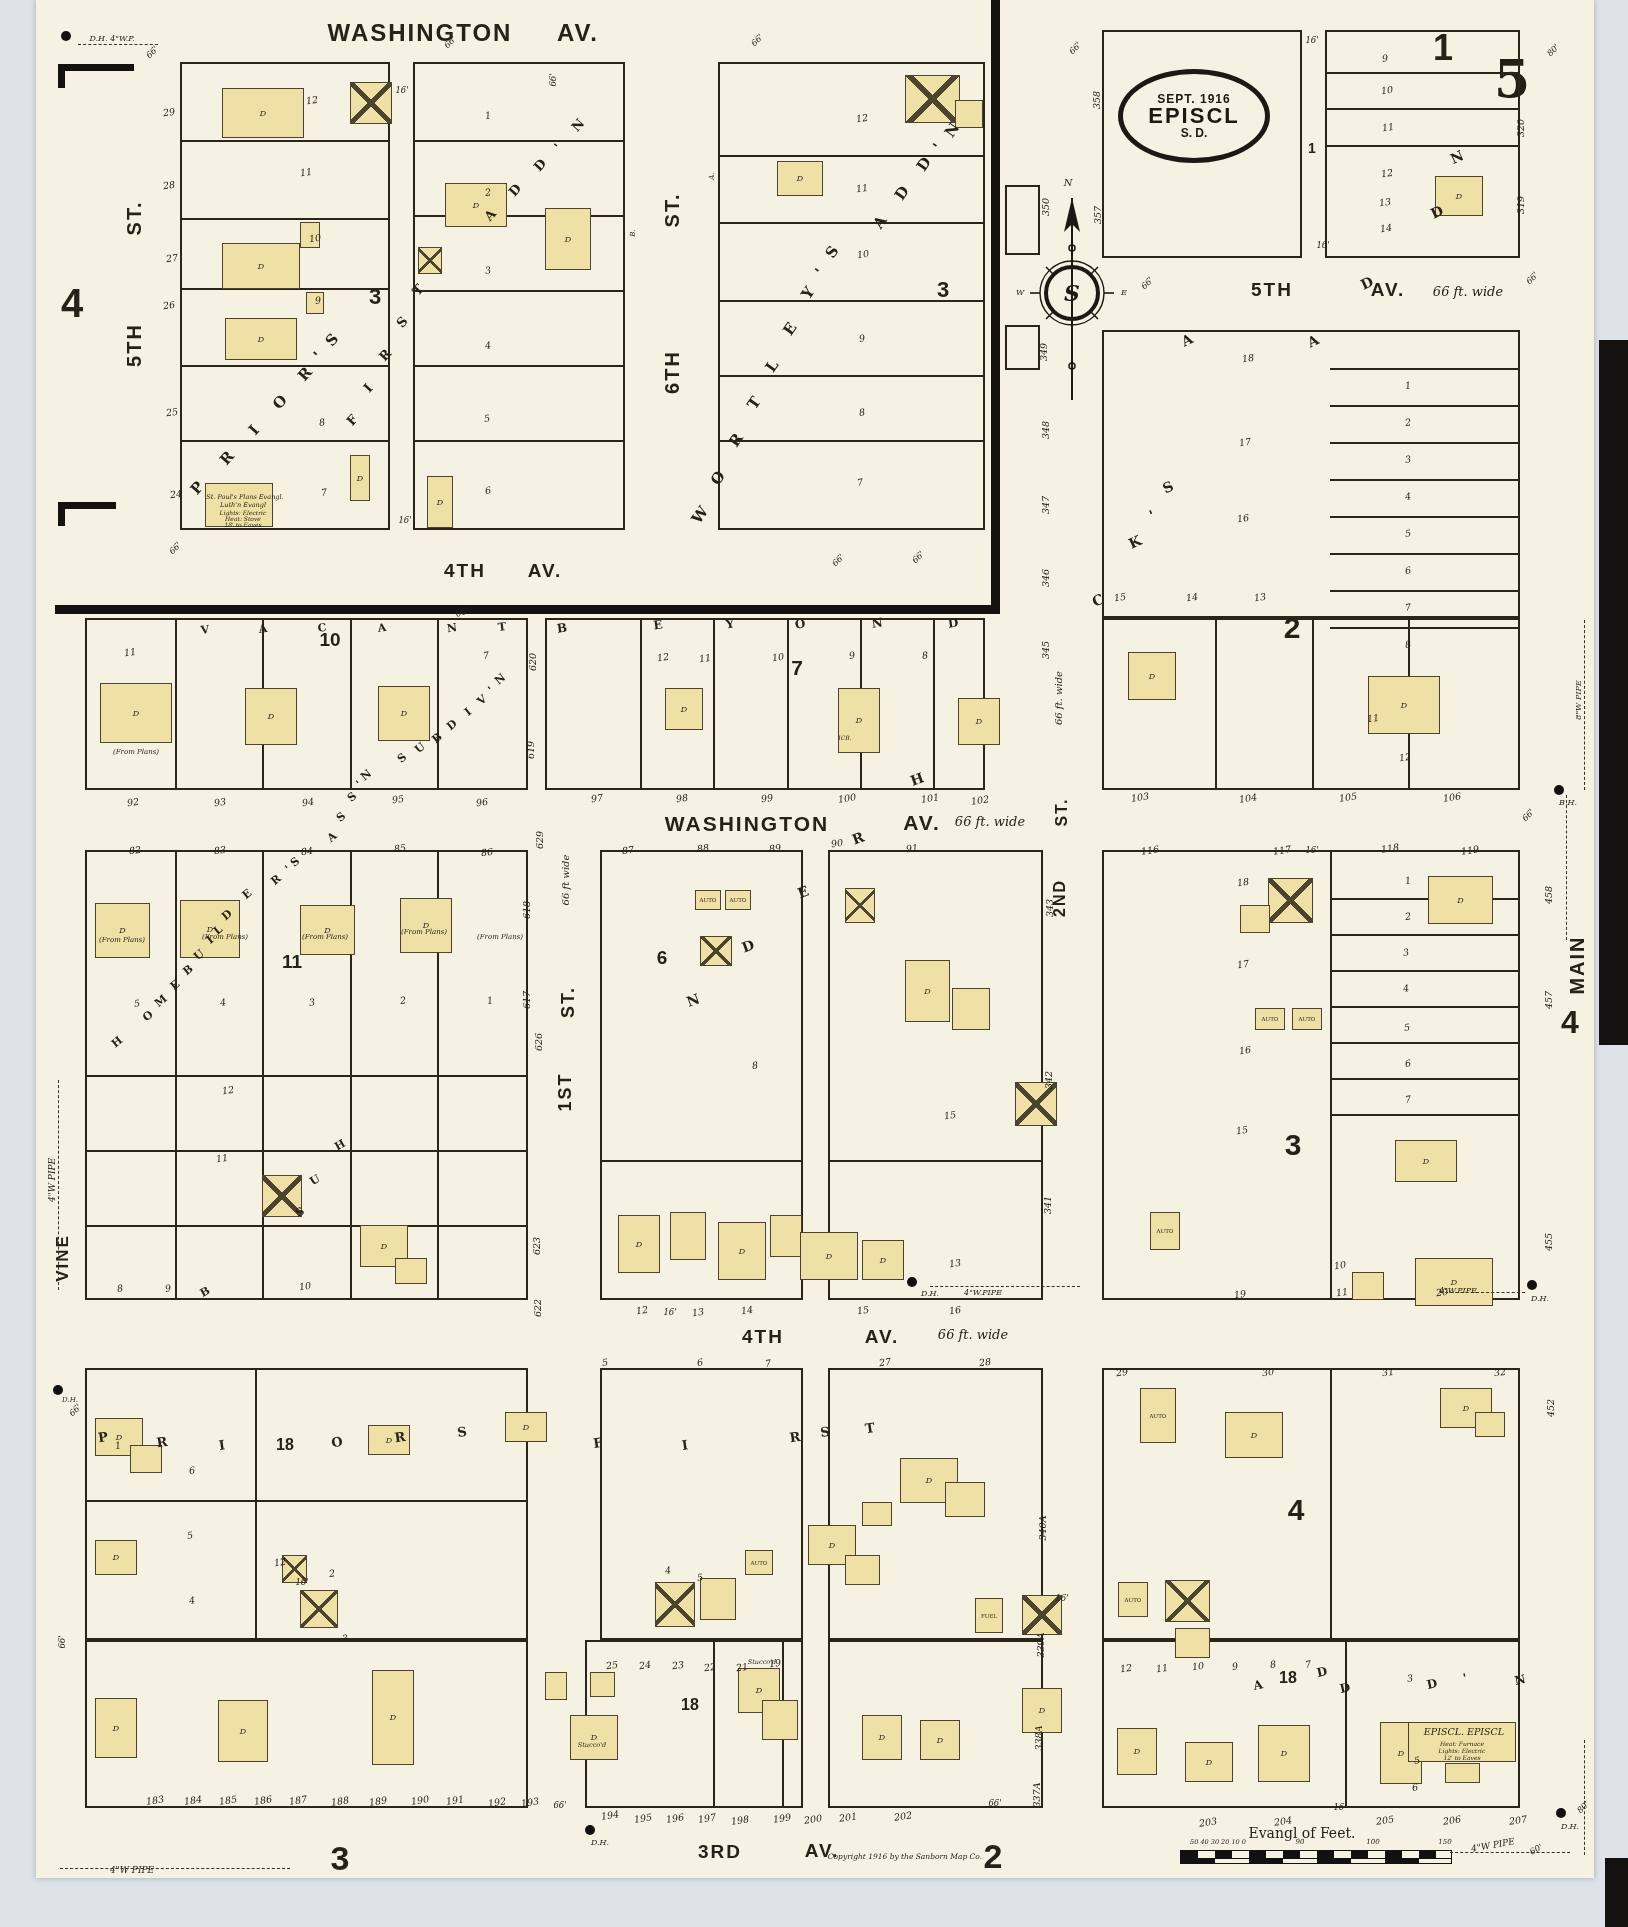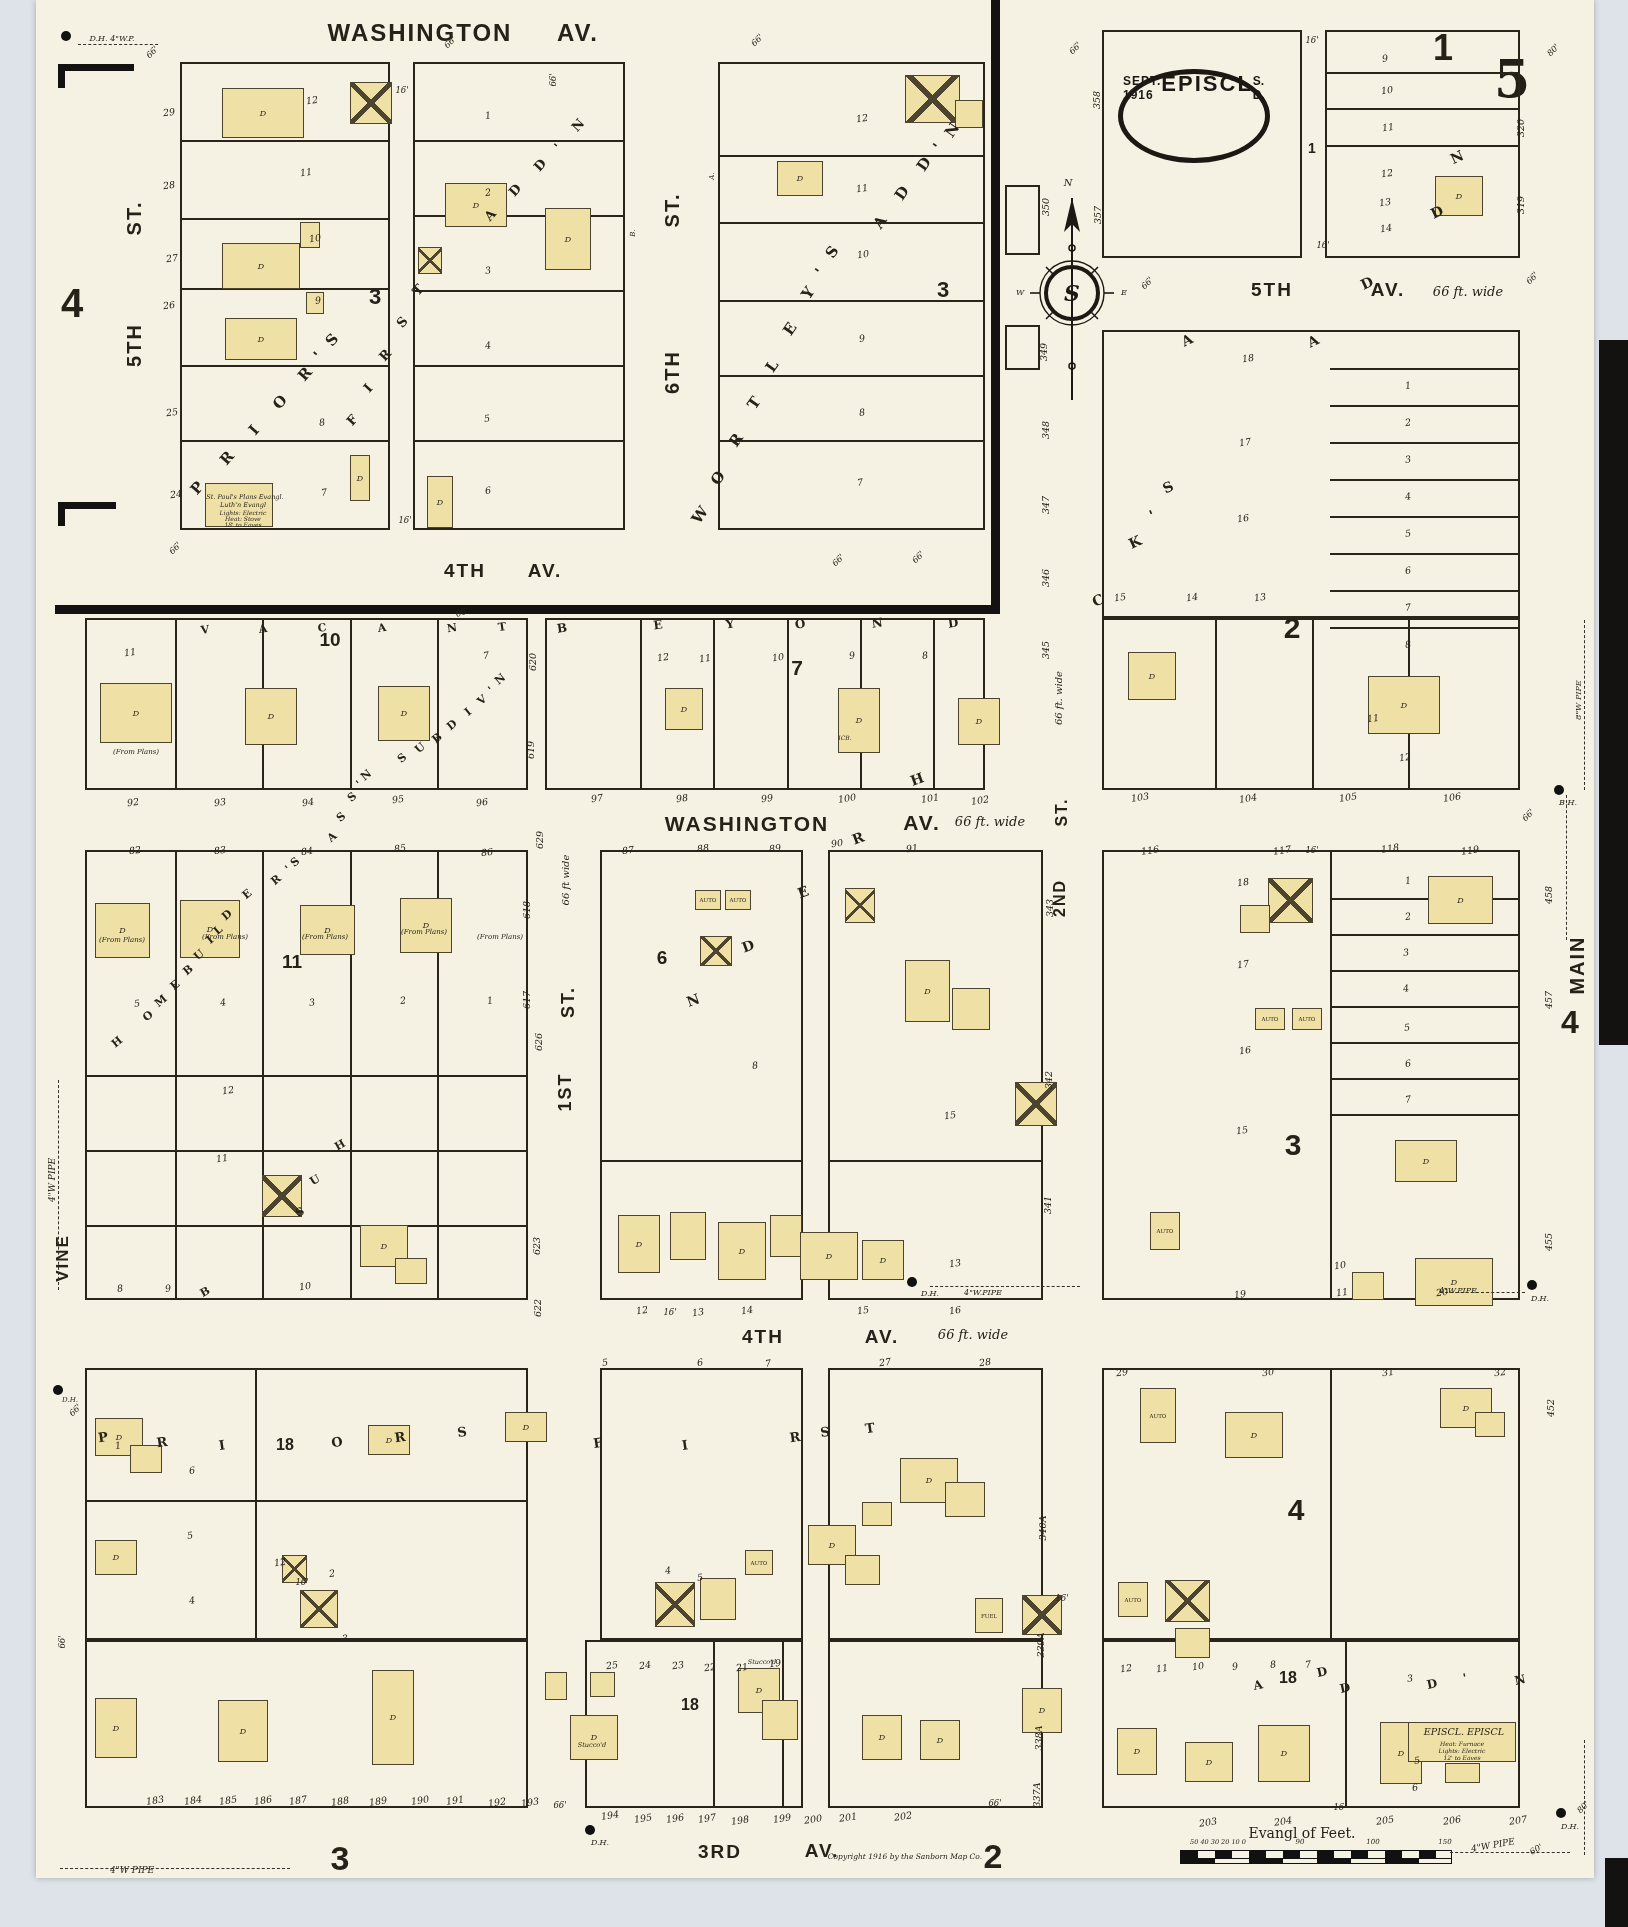--- a/index.html
+++ b/index.html
@@ -20,21 +20,21 @@
   .lbl{position:absolute;white-space:nowrap;color:#272219;
        transform:translate(-50%,-50%) rotate(var(--r,0deg));}
   .serif{font-family:"DejaVu Serif",serif;}
   .it{font-style:italic;}
   .street{font-family:"Liberation Sans",sans-serif;font-weight:bold;color:#272219;letter-spacing:2px;}
   .bnum{font-family:"Liberation Sans",sans-serif;font-weight:bold;color:#272219;}
   .dot{position:absolute;background:#111;border-radius:50%;}
   .dash-h{position:absolute;border-top:1.6px dashed #33302a;height:0;}
   .dash-v{position:absolute;border-left:1.6px dashed #33302a;width:0;}
   #stamp{position:absolute;left:1118px;top:69px;width:142px;height:84px;border:5px solid #1c1814;
-         border-radius:50%;display:flex;flex-direction:row;align-items:flex-start;justify-content:center;
+         border-radius:50%;display:flex;flex-direction:column;align-items:center;justify-content:center;
          color:#1c1814;background:transparent;}
   #stamp .d1{font-size:12px;font-weight:bold;letter-spacing:1px;}
   #stamp .d2{font-size:22px;font-weight:bold;letter-spacing:2px;line-height:20px;}
   #stamp .d3{font-size:12px;font-weight:bold;}
   #sheetnum{position:absolute;left:1494px;top:48px;font-family:"DejaVu Serif",serif;
             font-weight:bold;font-size:52px;color:#241f16;}
   #compass{position:absolute;left:1016px;top:170px;width:112px;height:240px;}
   #scalebar{position:absolute;left:1180px;top:1850px;width:270px;height:7px;border:1px solid #111;
             background:repeating-linear-gradient(90deg,#111 0 17px,#f5f1e3 17px 34px);}
   #scalebar2{position:absolute;left:1180px;top:1858px;width:270px;height:4px;border:1px solid #111;

